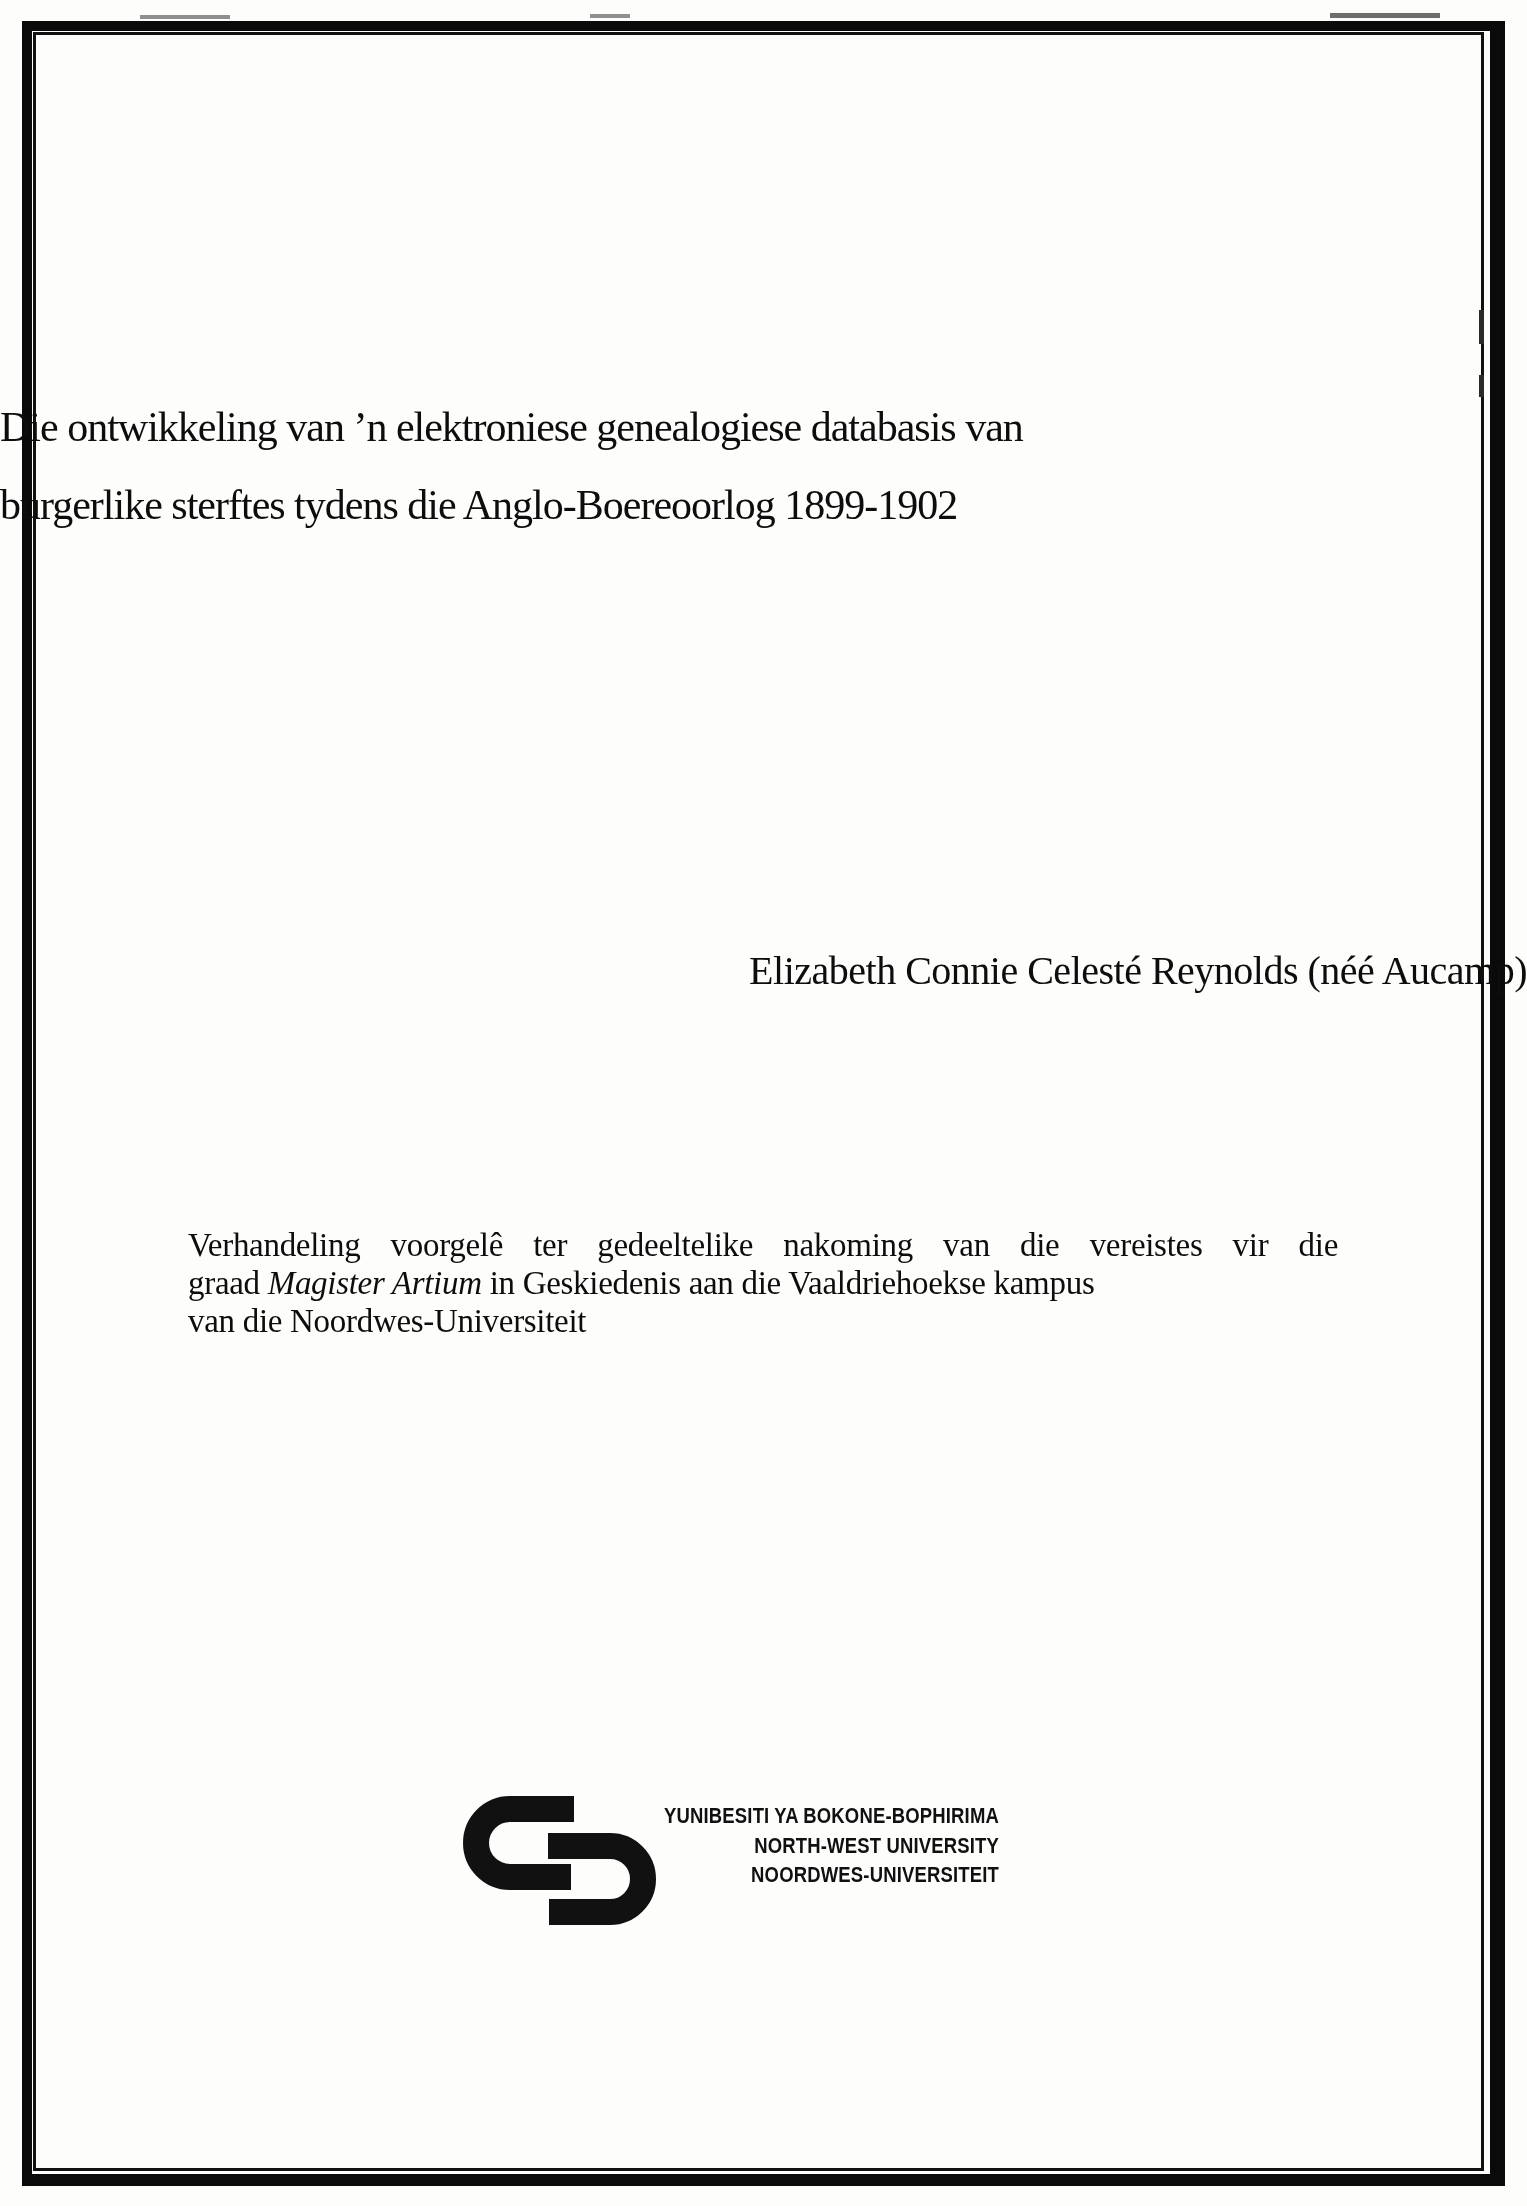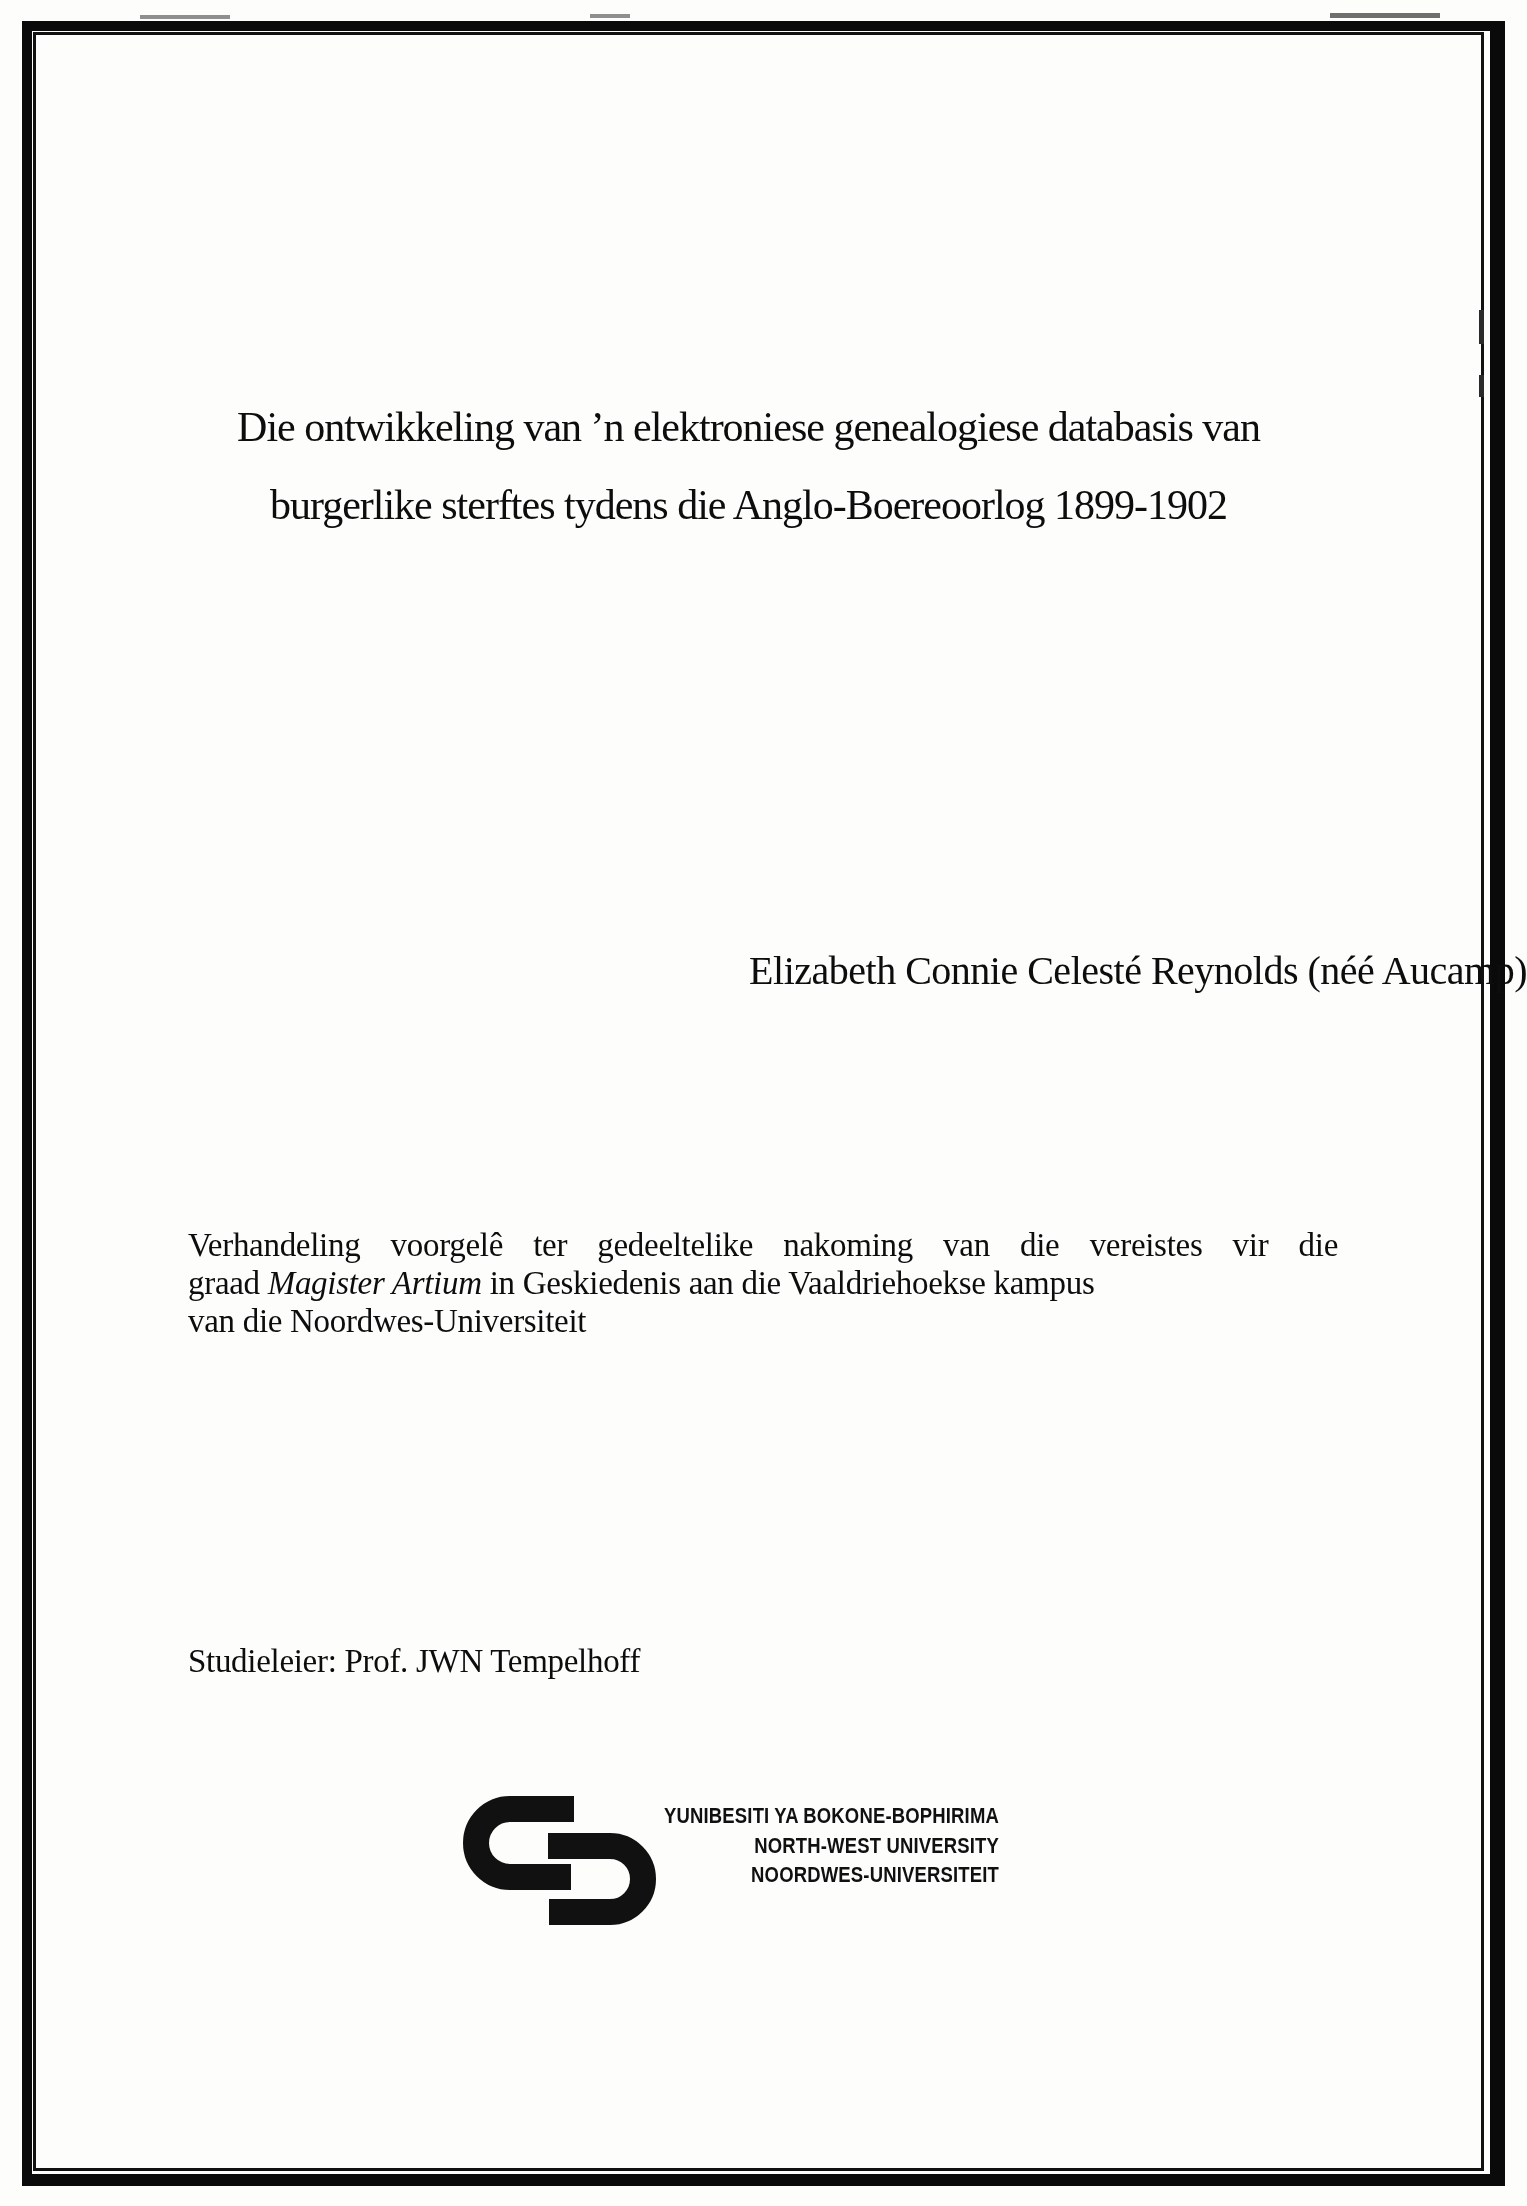--- a/index.html
+++ b/index.html
@@ -29,21 +29,20 @@
   .artifact { position: absolute; background: #8f8f8f; }
   .a1 { left: 140px;  top: 15px; width: 90px;  height: 4px; }
   .a2 { left: 590px;  top: 14px; width: 40px;  height: 4px; }
   .a3 { left: 1330px; top: 13px; width: 110px; height: 5px; background: #6e6e6e; }
   .a4 { left: 1479px; top: 310px; width: 5px; height: 34px; background: #2a2a2a; }
   .a5 { left: 1479px; top: 375px; width: 5px; height: 22px; background: #2a2a2a; }
 
   .title-block {
     position: absolute;
     left: 0; right: 30px; top: 388px;
-    text-align: center;
     font-size: 42px;
     line-height: 78px;
     letter-spacing: -1px;
     white-space: nowrap;
   }
   .byline {
     position: absolute;
     left: 0; right: 0; top: 790px;
     text-align: center;
     font-size: 36px;
@@ -119,21 +118,20 @@
 
   <div class="author">Elizabeth Connie Celesté Reynolds (néé Aucamp)</div>
 
   <div class="declaration">
     <div class="just">Verhandeling voorgelê ter gedeeltelike nakoming van die vereistes vir die</div>
     <div><span>graad </span><span class="it">Magister Artium</span><span> in Geskiedenis aan die Vaaldriehoekse kampus</span></div>
     <div>van die Noordwes-Universiteit</div>
   </div>
 
   <div class="supervisor-block">
-    <div>Studieleier: Prof. JWN Tempelhoff</div>
   </div>
 
   <div class="logo">
     <svg class="logo-mark" width="196" height="133" viewBox="0 0 196 133" aria-hidden="true">
       <path d="M 112 14 H 48 A 34 34 0 0 0 48 82 H 109" fill="none" stroke="#111111" stroke-width="26"></path>
       <path d="M 86 51 H 148 A 33 33 0 0 1 148 117 H 87" fill="none" stroke="#111111" stroke-width="26"></path>
     </svg>
     <div class="logo-text">
       <div>YUNIBESITI YA BOKONE-BOPHIRIMA</div>
       <div>NORTH-WEST UNIVERSITY</div>

